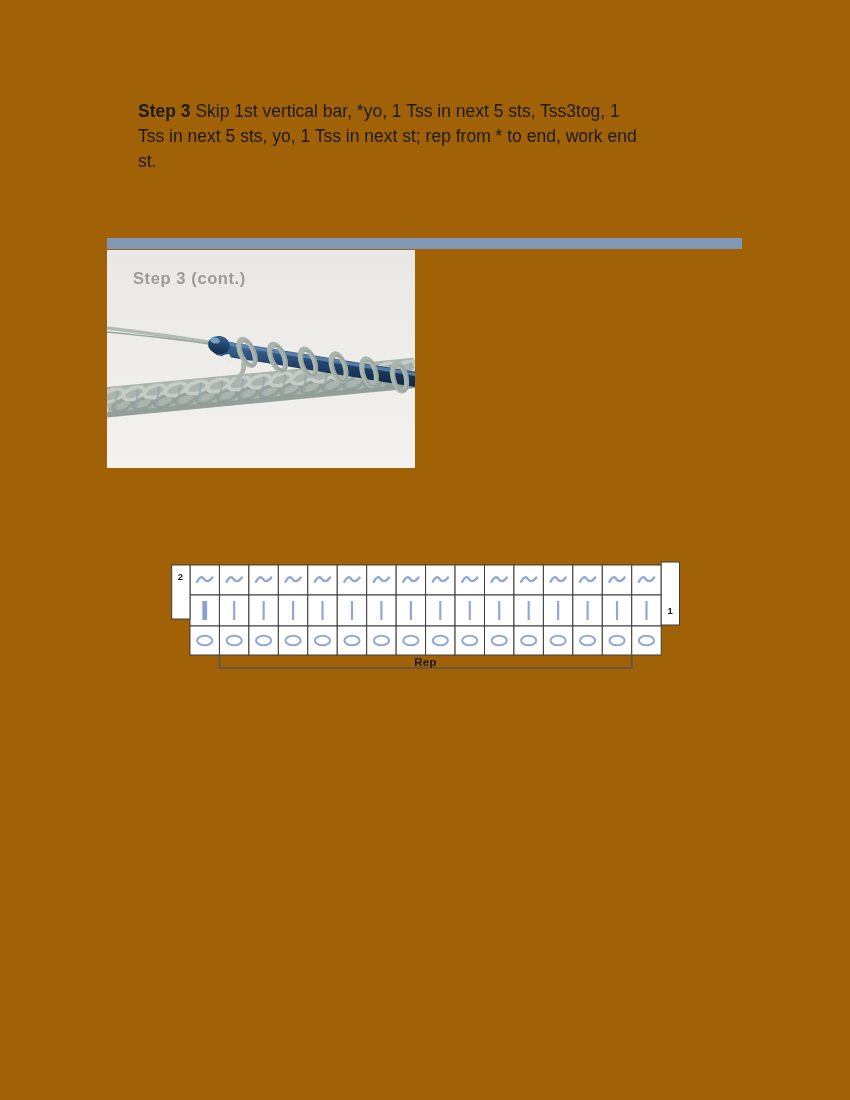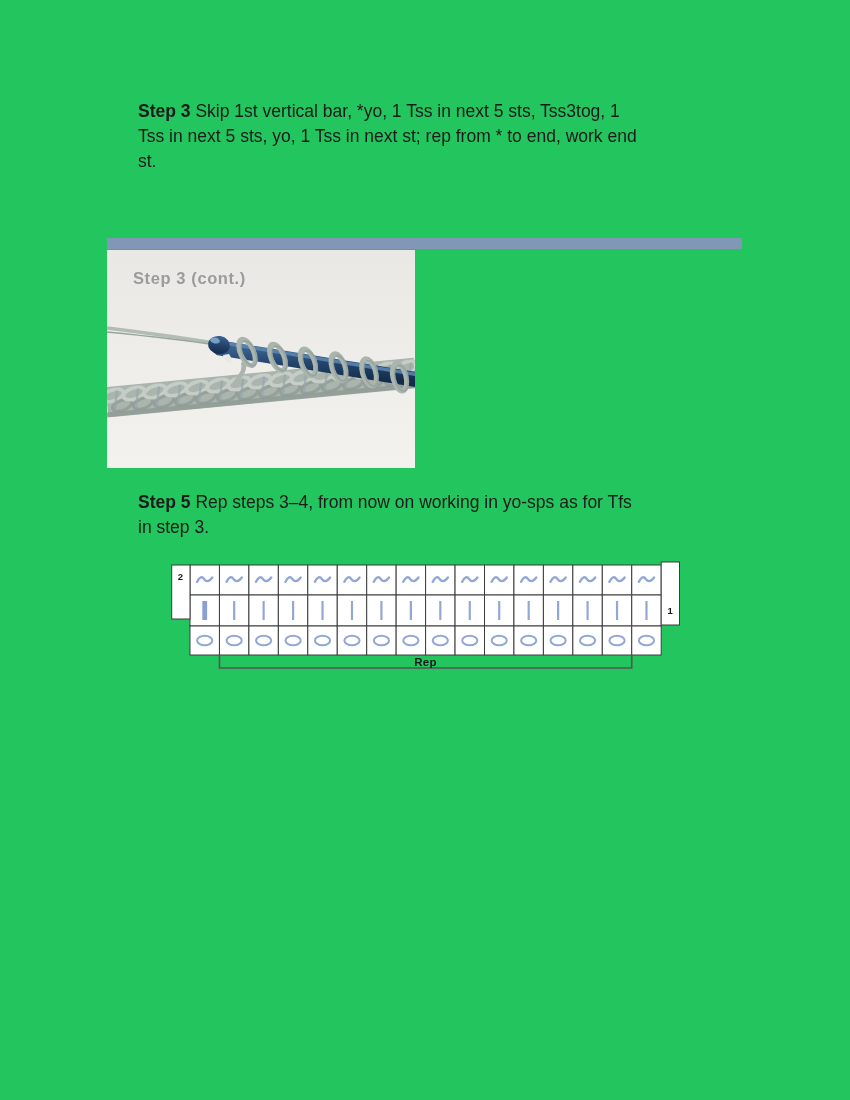--- a/index.html
+++ b/index.html
@@ -1,19 +1,19 @@
 <!DOCTYPE html>
 <html><head>
 <meta charset="utf-8">
 <style>
   html,body{margin:0;padding:0;background:#ffffff;}
   .page{
     position:relative;
     width:850px;height:1100px;
-    background:#22c55e;
+    background:#a16207;
     font-family:"Liberation Sans", sans-serif;
     color:#1b1b1b;
     overflow:hidden;
   }
   .para{
     position:absolute;
     left:138px;
     width:700px;
     font-size:17.5px;
     line-height:25px;
@@ -142,22 +142,20 @@
           <ellipse cx="262" cy="122.287" rx="6.5" ry="14" transform="rotate(-16 262 122.287)" stroke="#aab5ae" stroke-width="5" fill="none"></ellipse>
           <ellipse cx="264" cy="123.287" rx="6.5" ry="13" transform="rotate(-14 264 123.287)" stroke="#8d9a94" stroke-width="1.6" fill="none" opacity="0.65"></ellipse>
           <ellipse cx="292.5" cy="127.2585" rx="6.5" ry="14" transform="rotate(-14 292.5 127.2585)" stroke="#aab5ae" stroke-width="5" fill="none"></ellipse>
           <ellipse cx="294.5" cy="128.2585" rx="6.5" ry="13" transform="rotate(-12 294.5 128.2585)" stroke="#8d9a94" stroke-width="1.6" fill="none" opacity="0.65"></ellipse>
         </g>
 
       <path d="M136,112 C140,122 130,128 126,137" stroke="#aab5ae" stroke-width="4.6" fill="none"></path>
     </svg>
   </div>
 
-  <p class="para p-step5"><b>Step 5</b><span class="ptext"> Rep steps 3–4, from now on working in yo-sps as for Tfs
-in step 3.</span></p>
 
   <div class="chart-wrap">
     <svg id="chartSvg" width="510" height="118" viewBox="0 0 510 118">
         <rect x="19" y="7" width="29.45" height="30" fill="#ffffff" stroke="#3d3d3d" stroke-width="1"></rect>
         <path d="M-7.6,1.8 C-5.2,-3.4 -2.6,-3.8 -0.6,-0.8 C1.2,1.8 3.8,2.4 7.6,-2.6" transform="translate(33.725,22)" stroke="#93a7d7" stroke-width="2.4" fill="none" stroke-linecap="round"></path>
         <rect x="19" y="37" width="29.45" height="31" fill="#ffffff" stroke="#3d3d3d" stroke-width="1"></rect>
         <line x1="33.725" y1="43" x2="33.725" y2="62" stroke="#8aa0d2" stroke-width="4.8"></line>
         <rect x="19" y="68" width="29.45" height="29" fill="#ffffff" stroke="#3d3d3d" stroke-width="1"></rect>
         <ellipse cx="33.725" cy="82.5" rx="7.6" ry="4.8" stroke="#93a7d7" stroke-width="2" fill="none"></ellipse>
         <rect x="48.45" y="7" width="29.45" height="30" fill="#ffffff" stroke="#3d3d3d" stroke-width="1"></rect>

